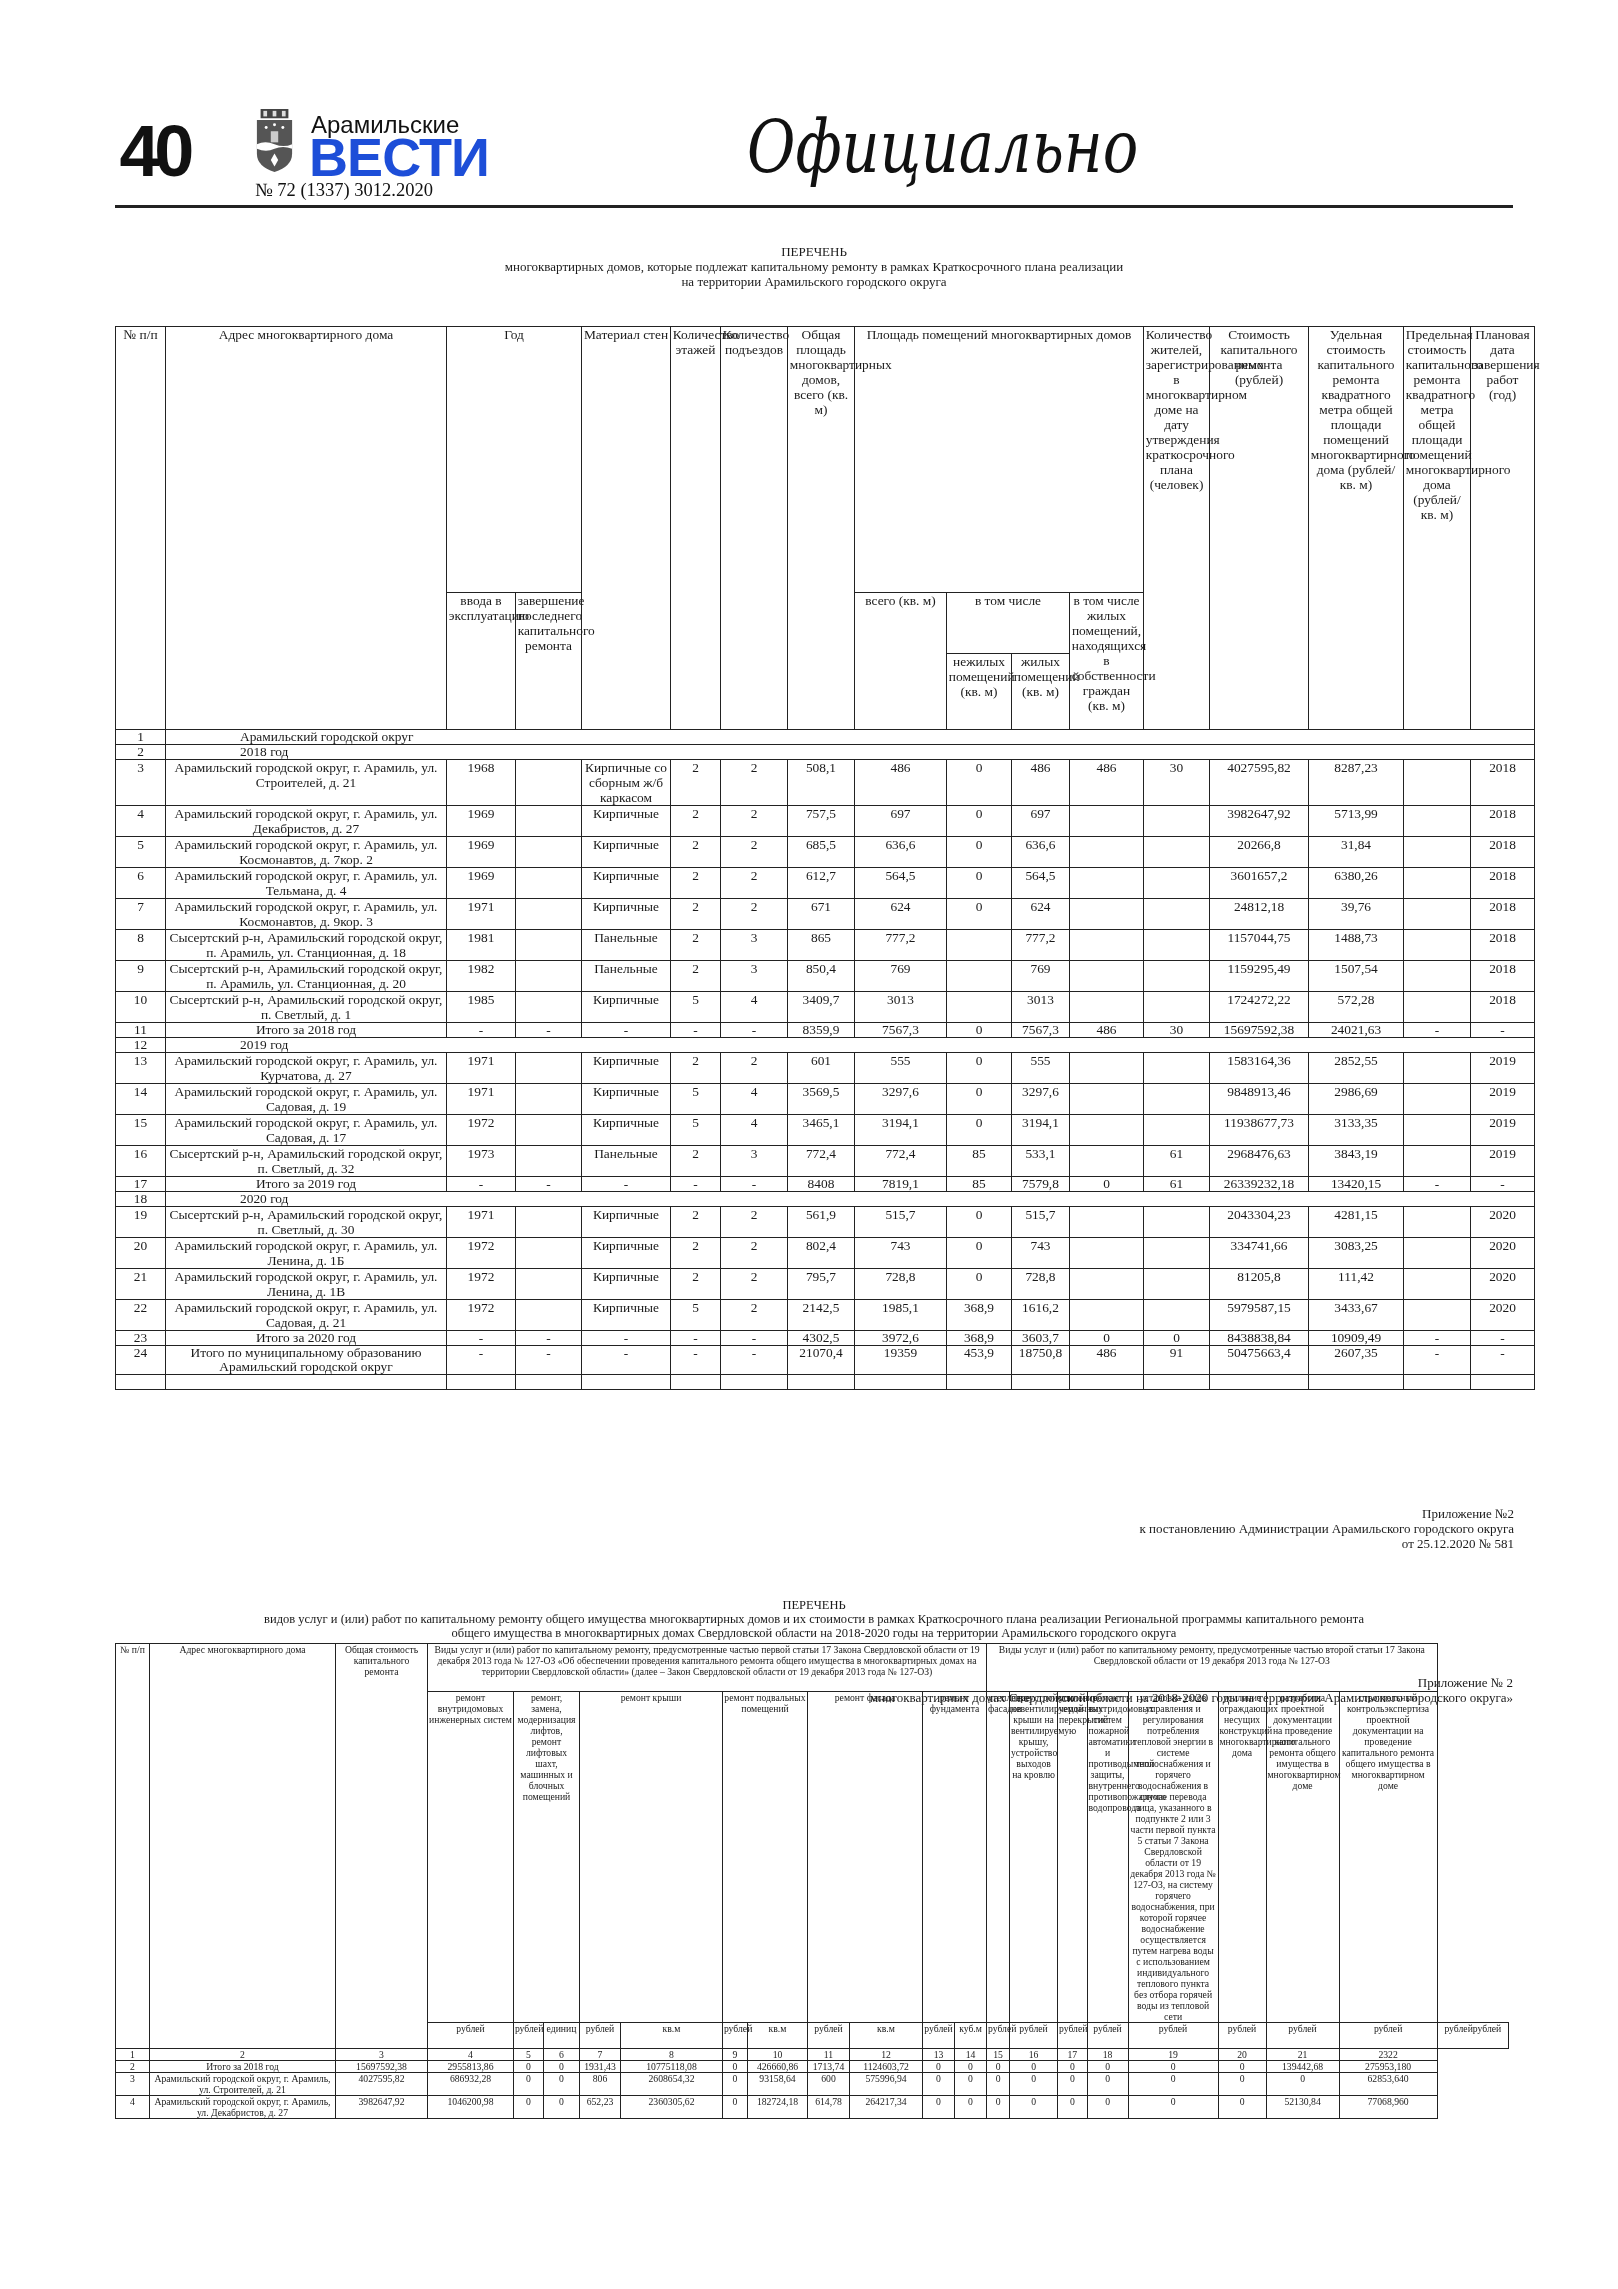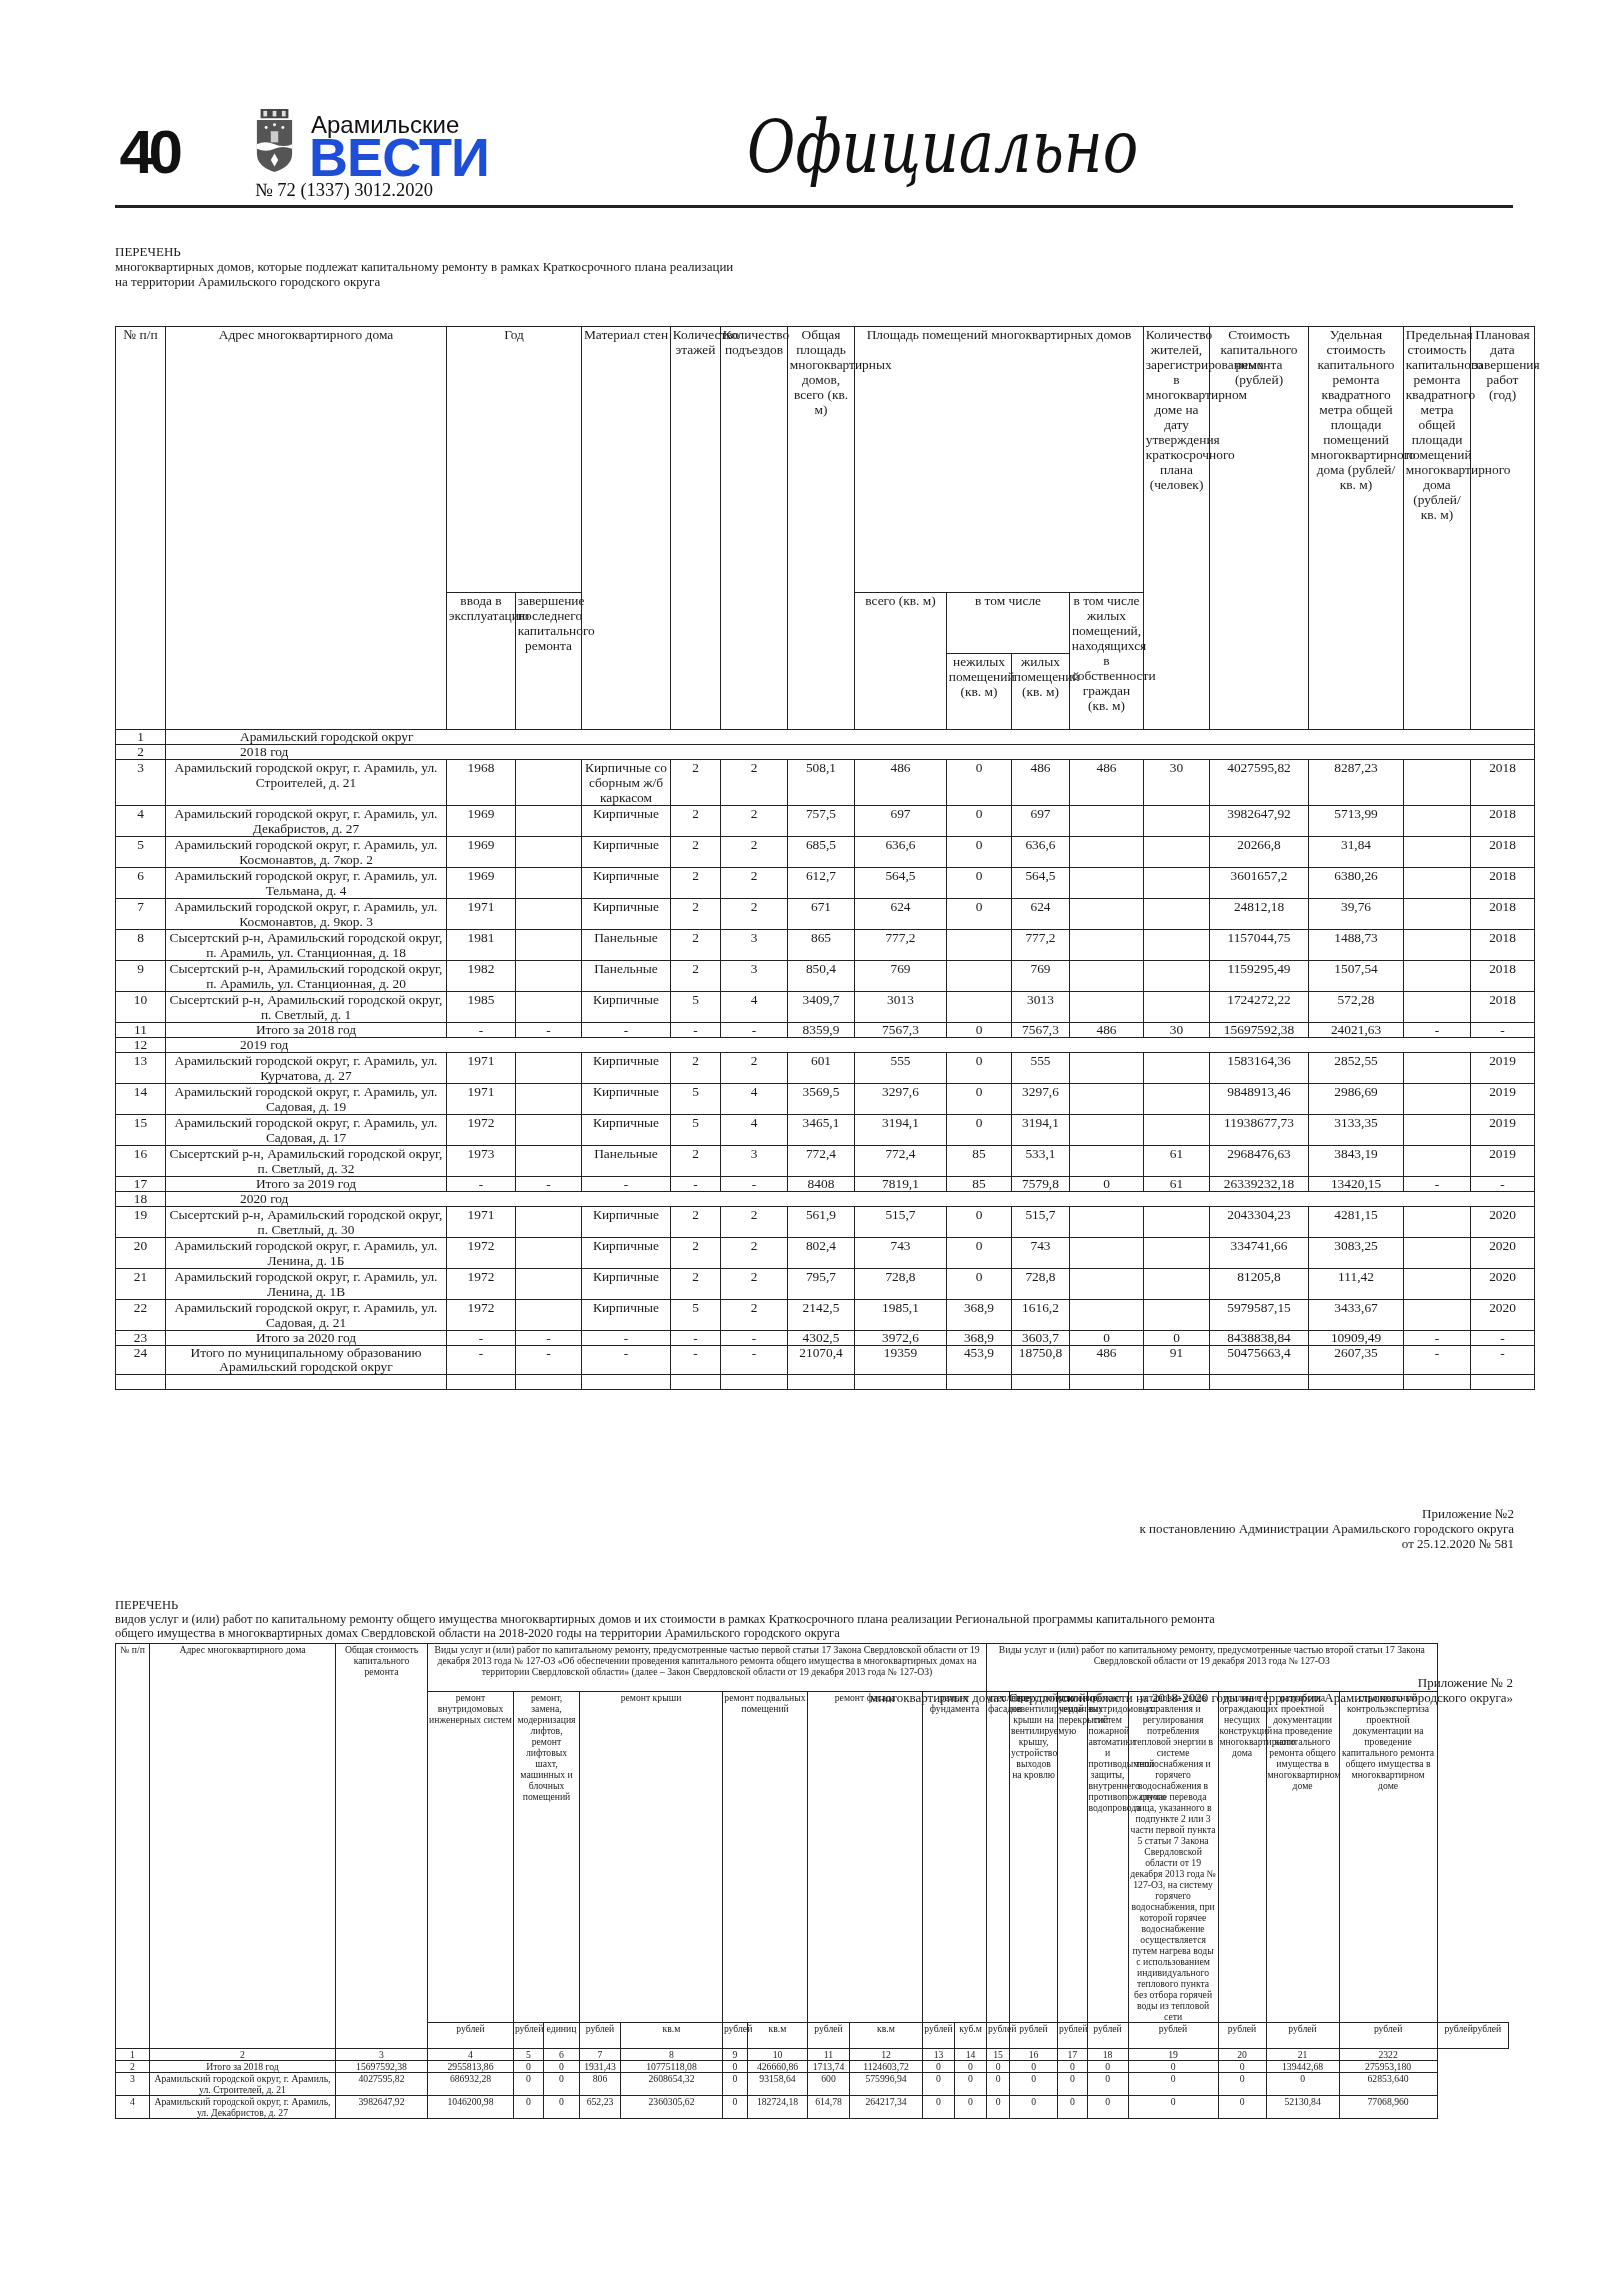--- a/index.html
+++ b/index.html
@@ -1,26 +1,26 @@
 <!DOCTYPE html>
 <html style="font-size:14.8px"><head>
 <meta charset="utf-8">
 <style>
   html, body { margin: 0; padding: 0; background: #ffffff; }
   body { width: 1619px; height: 2290px; position: relative; overflow: hidden; color: #1a1a1a;
          font-family: "Liberation Serif", "DejaVu Serif", serif; }
   .masthead { position: absolute; left: 115px; top: 102px; width: 1398px; height: 103px; border-bottom: 3.7px solid #222; }
-  .page-num { position: absolute; left: 4.6px; top: 19px; font-family: "Liberation Sans", sans-serif; font-weight: 700; font-size: 62px; letter-spacing: -5.5px; line-height: 1; color: #111; }
+  .page-num { position: absolute; left: 4.6px; top: 13px; font-family: "Liberation Sans", sans-serif; font-weight: 700; font-size: 72px; letter-spacing: -5.5px; line-height: 1; color: #111; }
   .crest { position: absolute; left: 140px; top: 7.4px; width: 39px; height: 63px; }
   .brand-top { position: absolute; left: 196px; top: 11px; font-family: "Liberation Sans", sans-serif; font-size: 24px; color: #111; line-height: 1; }
   .brand-main { position: absolute; left: 194px; top: 28px; font-family: "Liberation Sans", sans-serif; font-weight: 700; font-size: 54px; color: #1d4ed8; line-height: 1; letter-spacing: -0.9px; }
   .issue { position: absolute; left: 140px; top: 78px; font-size: 18.5px; color: #111; }
   .section-title { position: absolute; left: 632px; top: 9.2px; font-family: "DejaVu Serif", serif; font-style: italic; font-size: 72px; color: #111; line-height: 1; transform: scaleX(0.82); transform-origin: left top; }
 
-  .title-block { position: absolute; left: 115px; width: 1398px; text-align: left; font-size: 13px; line-height: 14.8px; }
+  .title-block { position: absolute; left: 115px; width: 1398px; text-align: center; font-size: 13px; line-height: 14.8px; }
   table { border-collapse: collapse; font-family: Liberation Serif, serif; }
   .t1 { position: absolute; left: 115px; top: 326px; width: 1398px; font-size: 13.4px; line-height: 15px; table-layout: fixed; }
   .t1 td, .t1 th { border: 1.8px solid #222; text-align: center; vertical-align: top; font-weight: normal; padding: 0 1.8px; }
   .t1 .addr { padding: 0; }
   .t1 .row-total td { line-height: 14px; }
   .t1 .group-label { text-align: left; padding-left: 74px; }
 
   .appendix { position: absolute; right: 105px; text-align: right; font-size: 13px; line-height: 14.8px; }
   .appendix-full { position: absolute; left: 115px; width: 1398px; text-align: right; font-size: 13px; line-height: 14.8px; }
 

